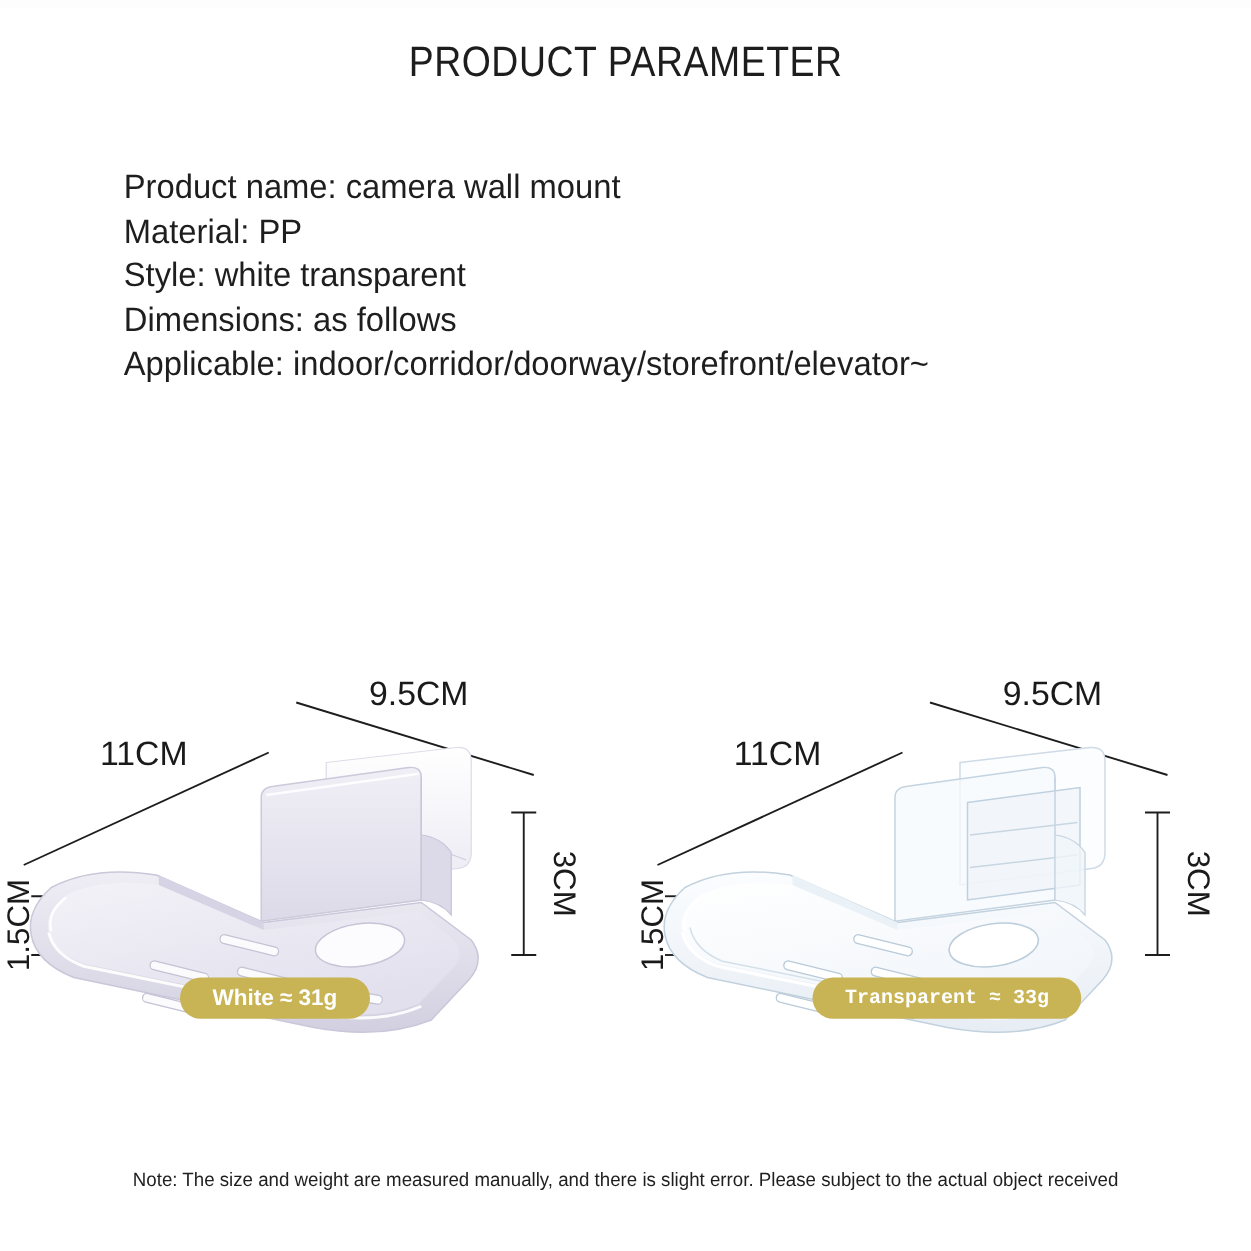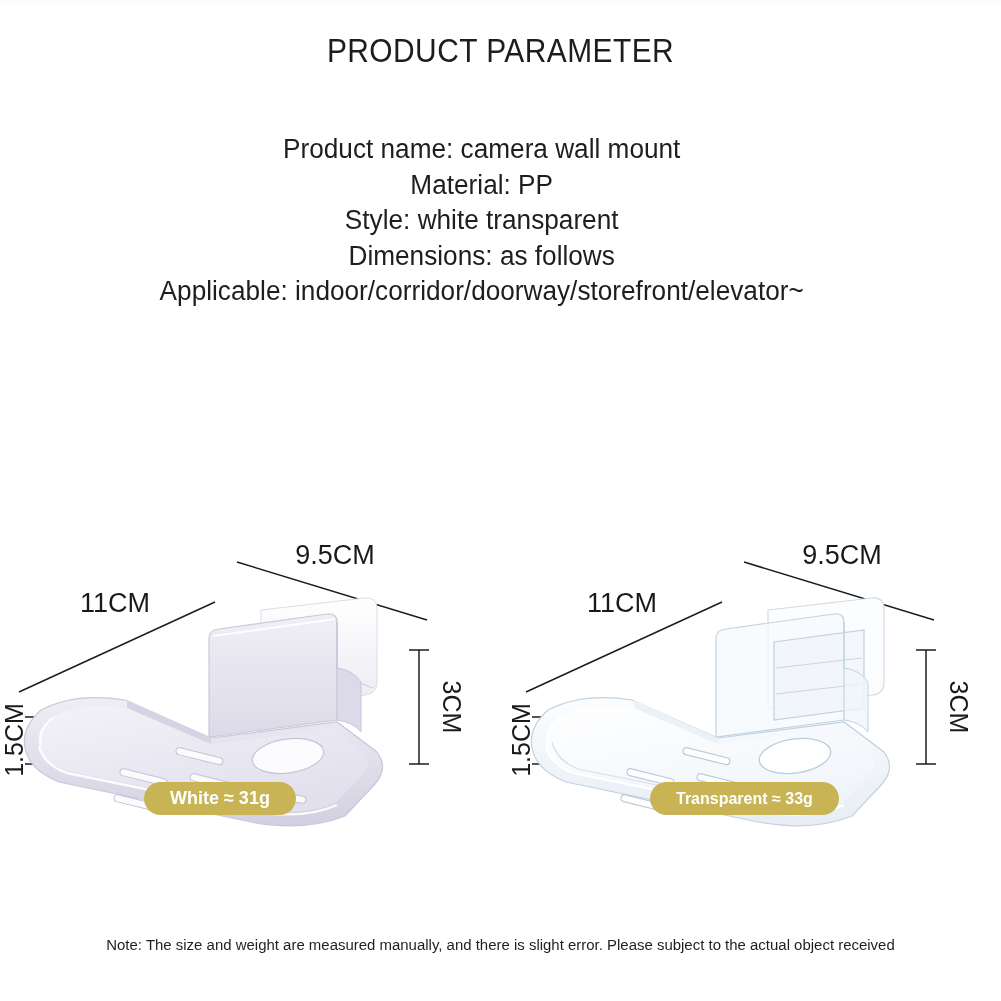--- a/index.html
+++ b/index.html
@@ -28,24 +28,23 @@
     letter-spacing: 0.5px;
     font-weight: 400;
     color: #1d1d1d;
     transform: scaleX(0.88);
     white-space: nowrap;
   }
 
   
   #spec-list {
     position: absolute;
-    left: 84px;
+    left: 99px;
     top: 132px;
     width: 820px;
-    text-align: center;
   }
   .spec-line {
     font-size: 27px;
     line-height: 35.5px;
     color: #1e1e1e;
     white-space: nowrap;
     transform: scaleX(0.97);
     transform-origin: left center;
   }
 
@@ -281,15 +280,15 @@
 
       <text x="330" y="32" text-anchor="middle" font-family="Liberation Sans, sans-serif" font-size="27" fill="#1a1a1a">9.5CM</text>
       <text x="110" y="80" text-anchor="middle" font-family="Liberation Sans, sans-serif" font-size="27" fill="#1a1a1a">11CM</text>
       <text x="438" y="175" text-anchor="middle" font-family="Liberation Sans, sans-serif" font-size="25" fill="#1a1a1a" transform="rotate(90 438 175)">3CM</text>
       <text x="18" y="208" text-anchor="middle" font-family="Liberation Sans, sans-serif" font-size="25" fill="#1a1a1a" transform="rotate(-90 18 208)">1.5CM</text>
     </svg>
   </div>
 </div>
 
 <div class="badge" id="badge-white" style="background: rgb(200, 180, 85);">White ≈ 31g</div>
-<div class="badge" id="badge-transparent" style="background: rgb(200, 180, 85);">Transparent ≈ 33g</div>
+<div class="badge" id="badge-transparent" style="background: rgb(200, 180, 85); font-family: Liberation Mono, monospace;">Transparent ≈ 33g</div>
 
 <div id="footer-note">Note: The size and weight are measured manually, and there is slight error. Please subject to the actual object received</div>
 
 </body></html>

